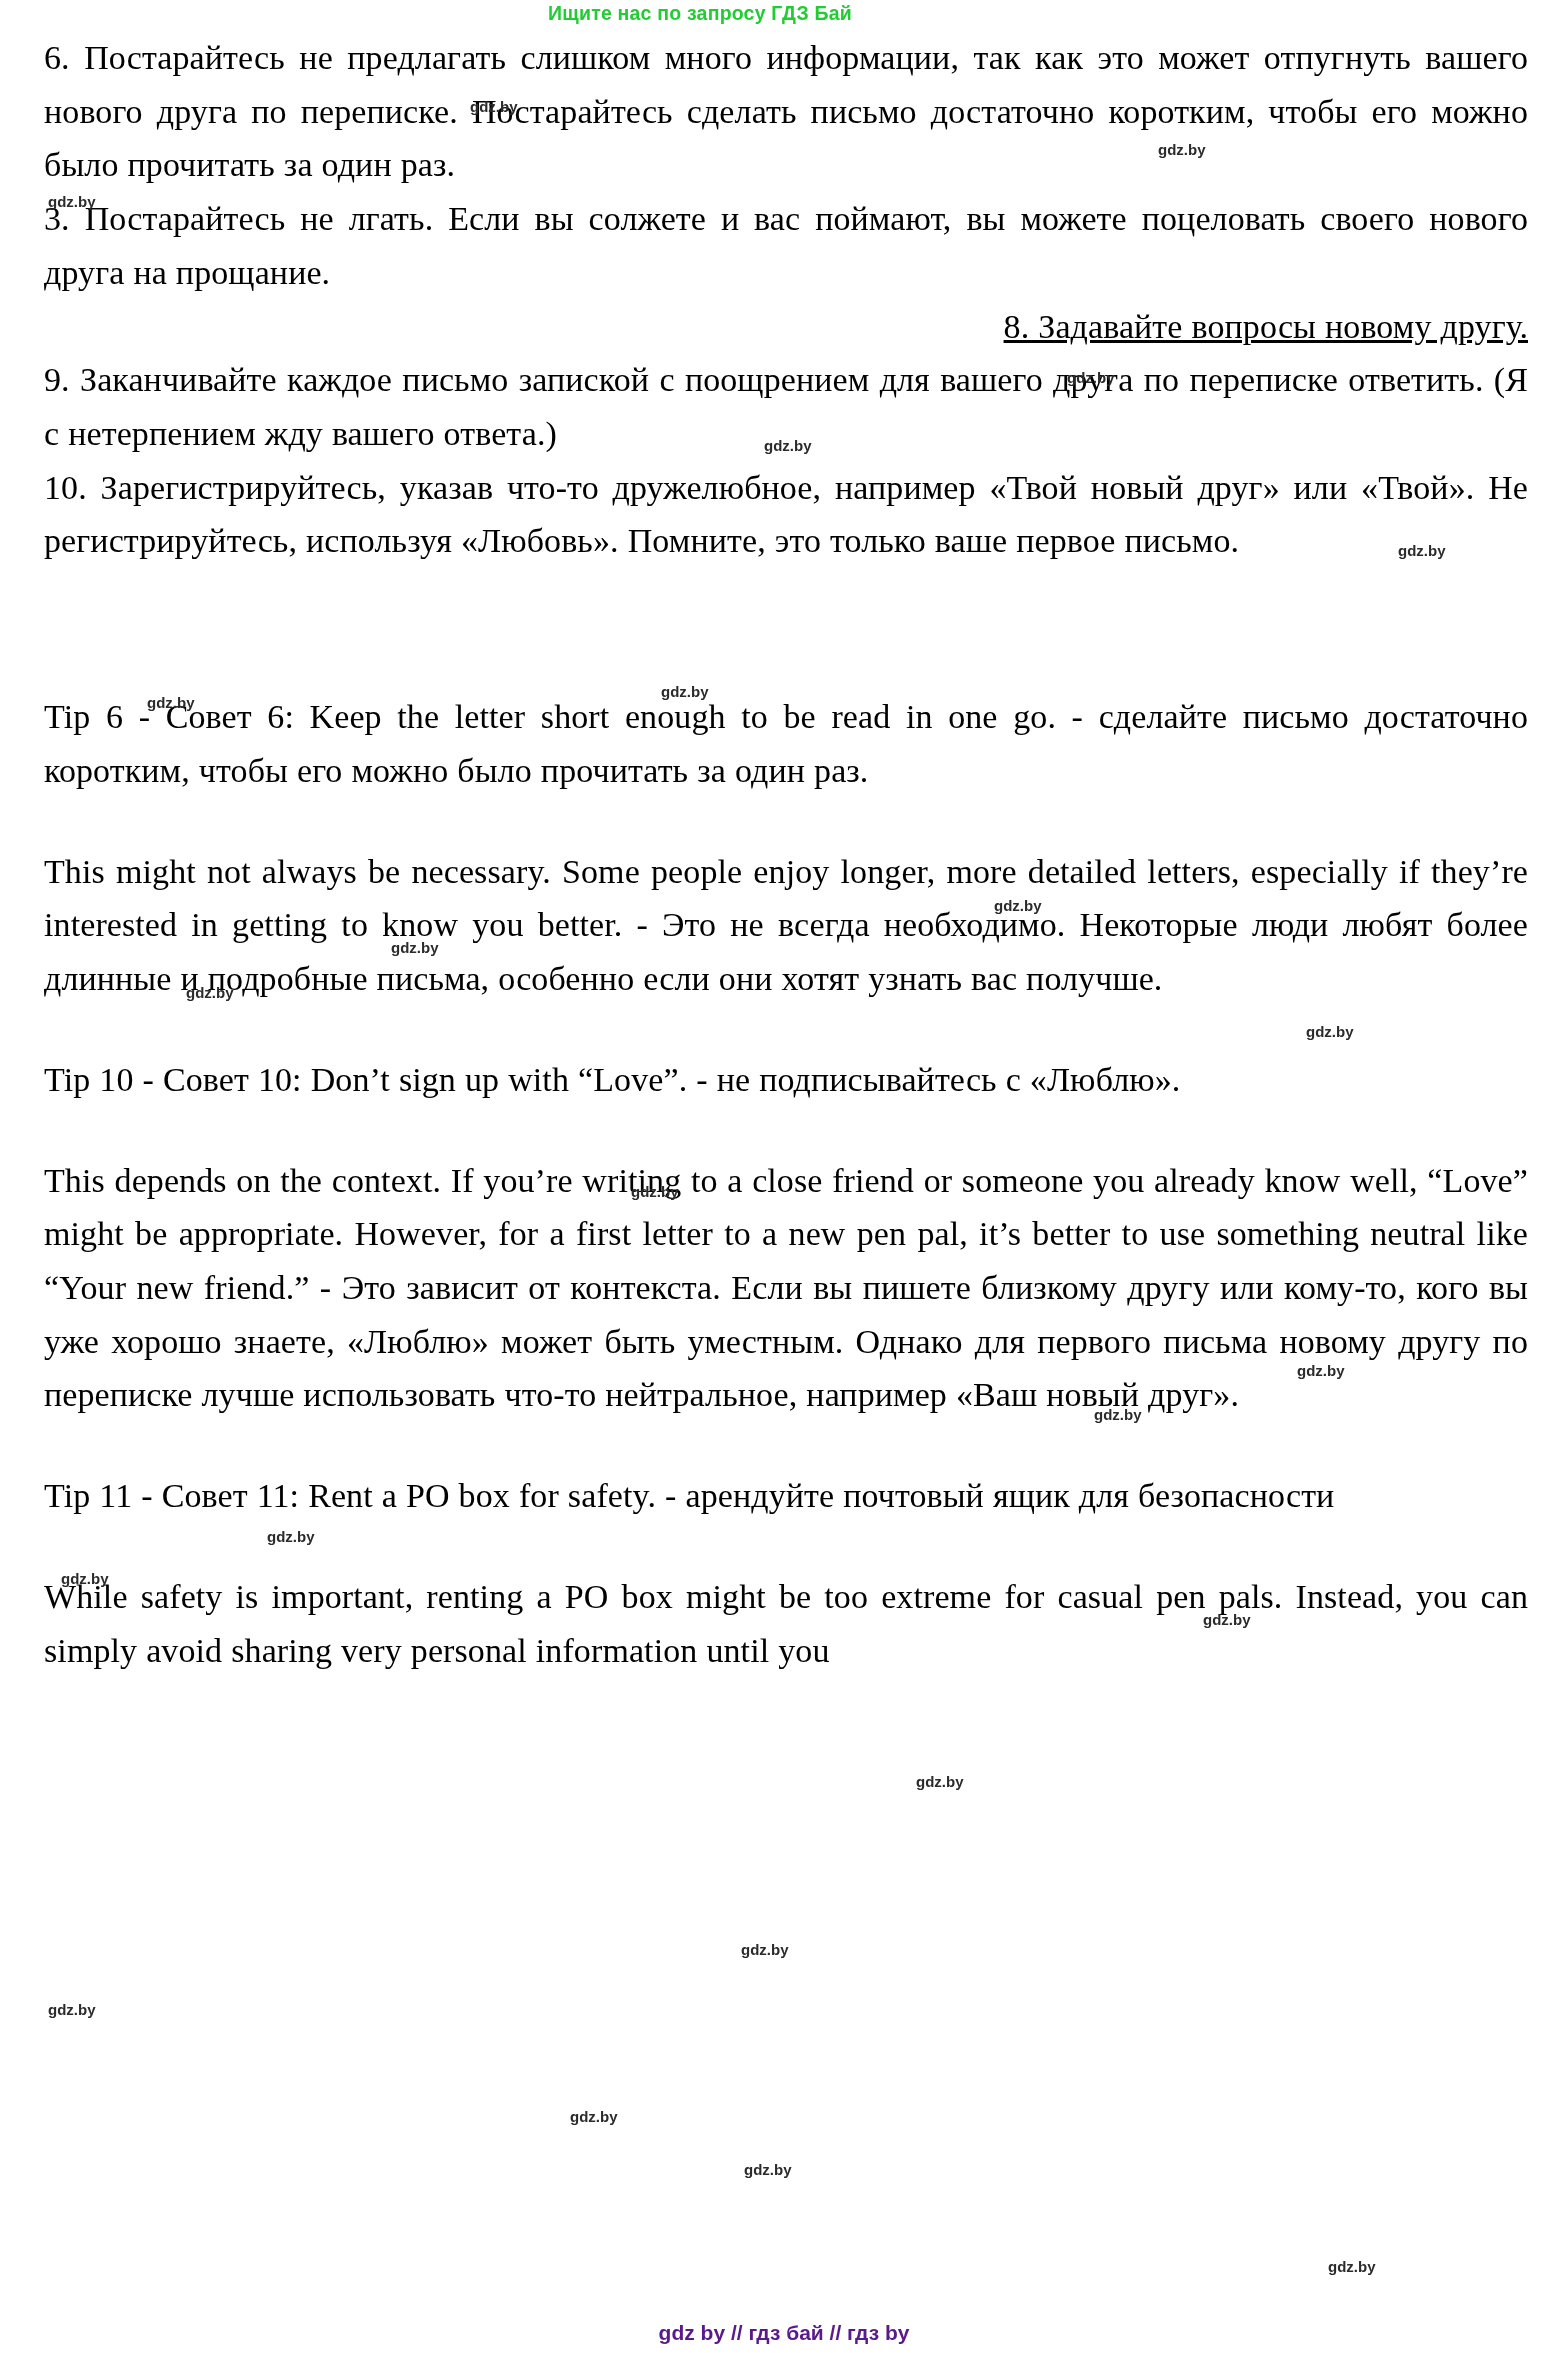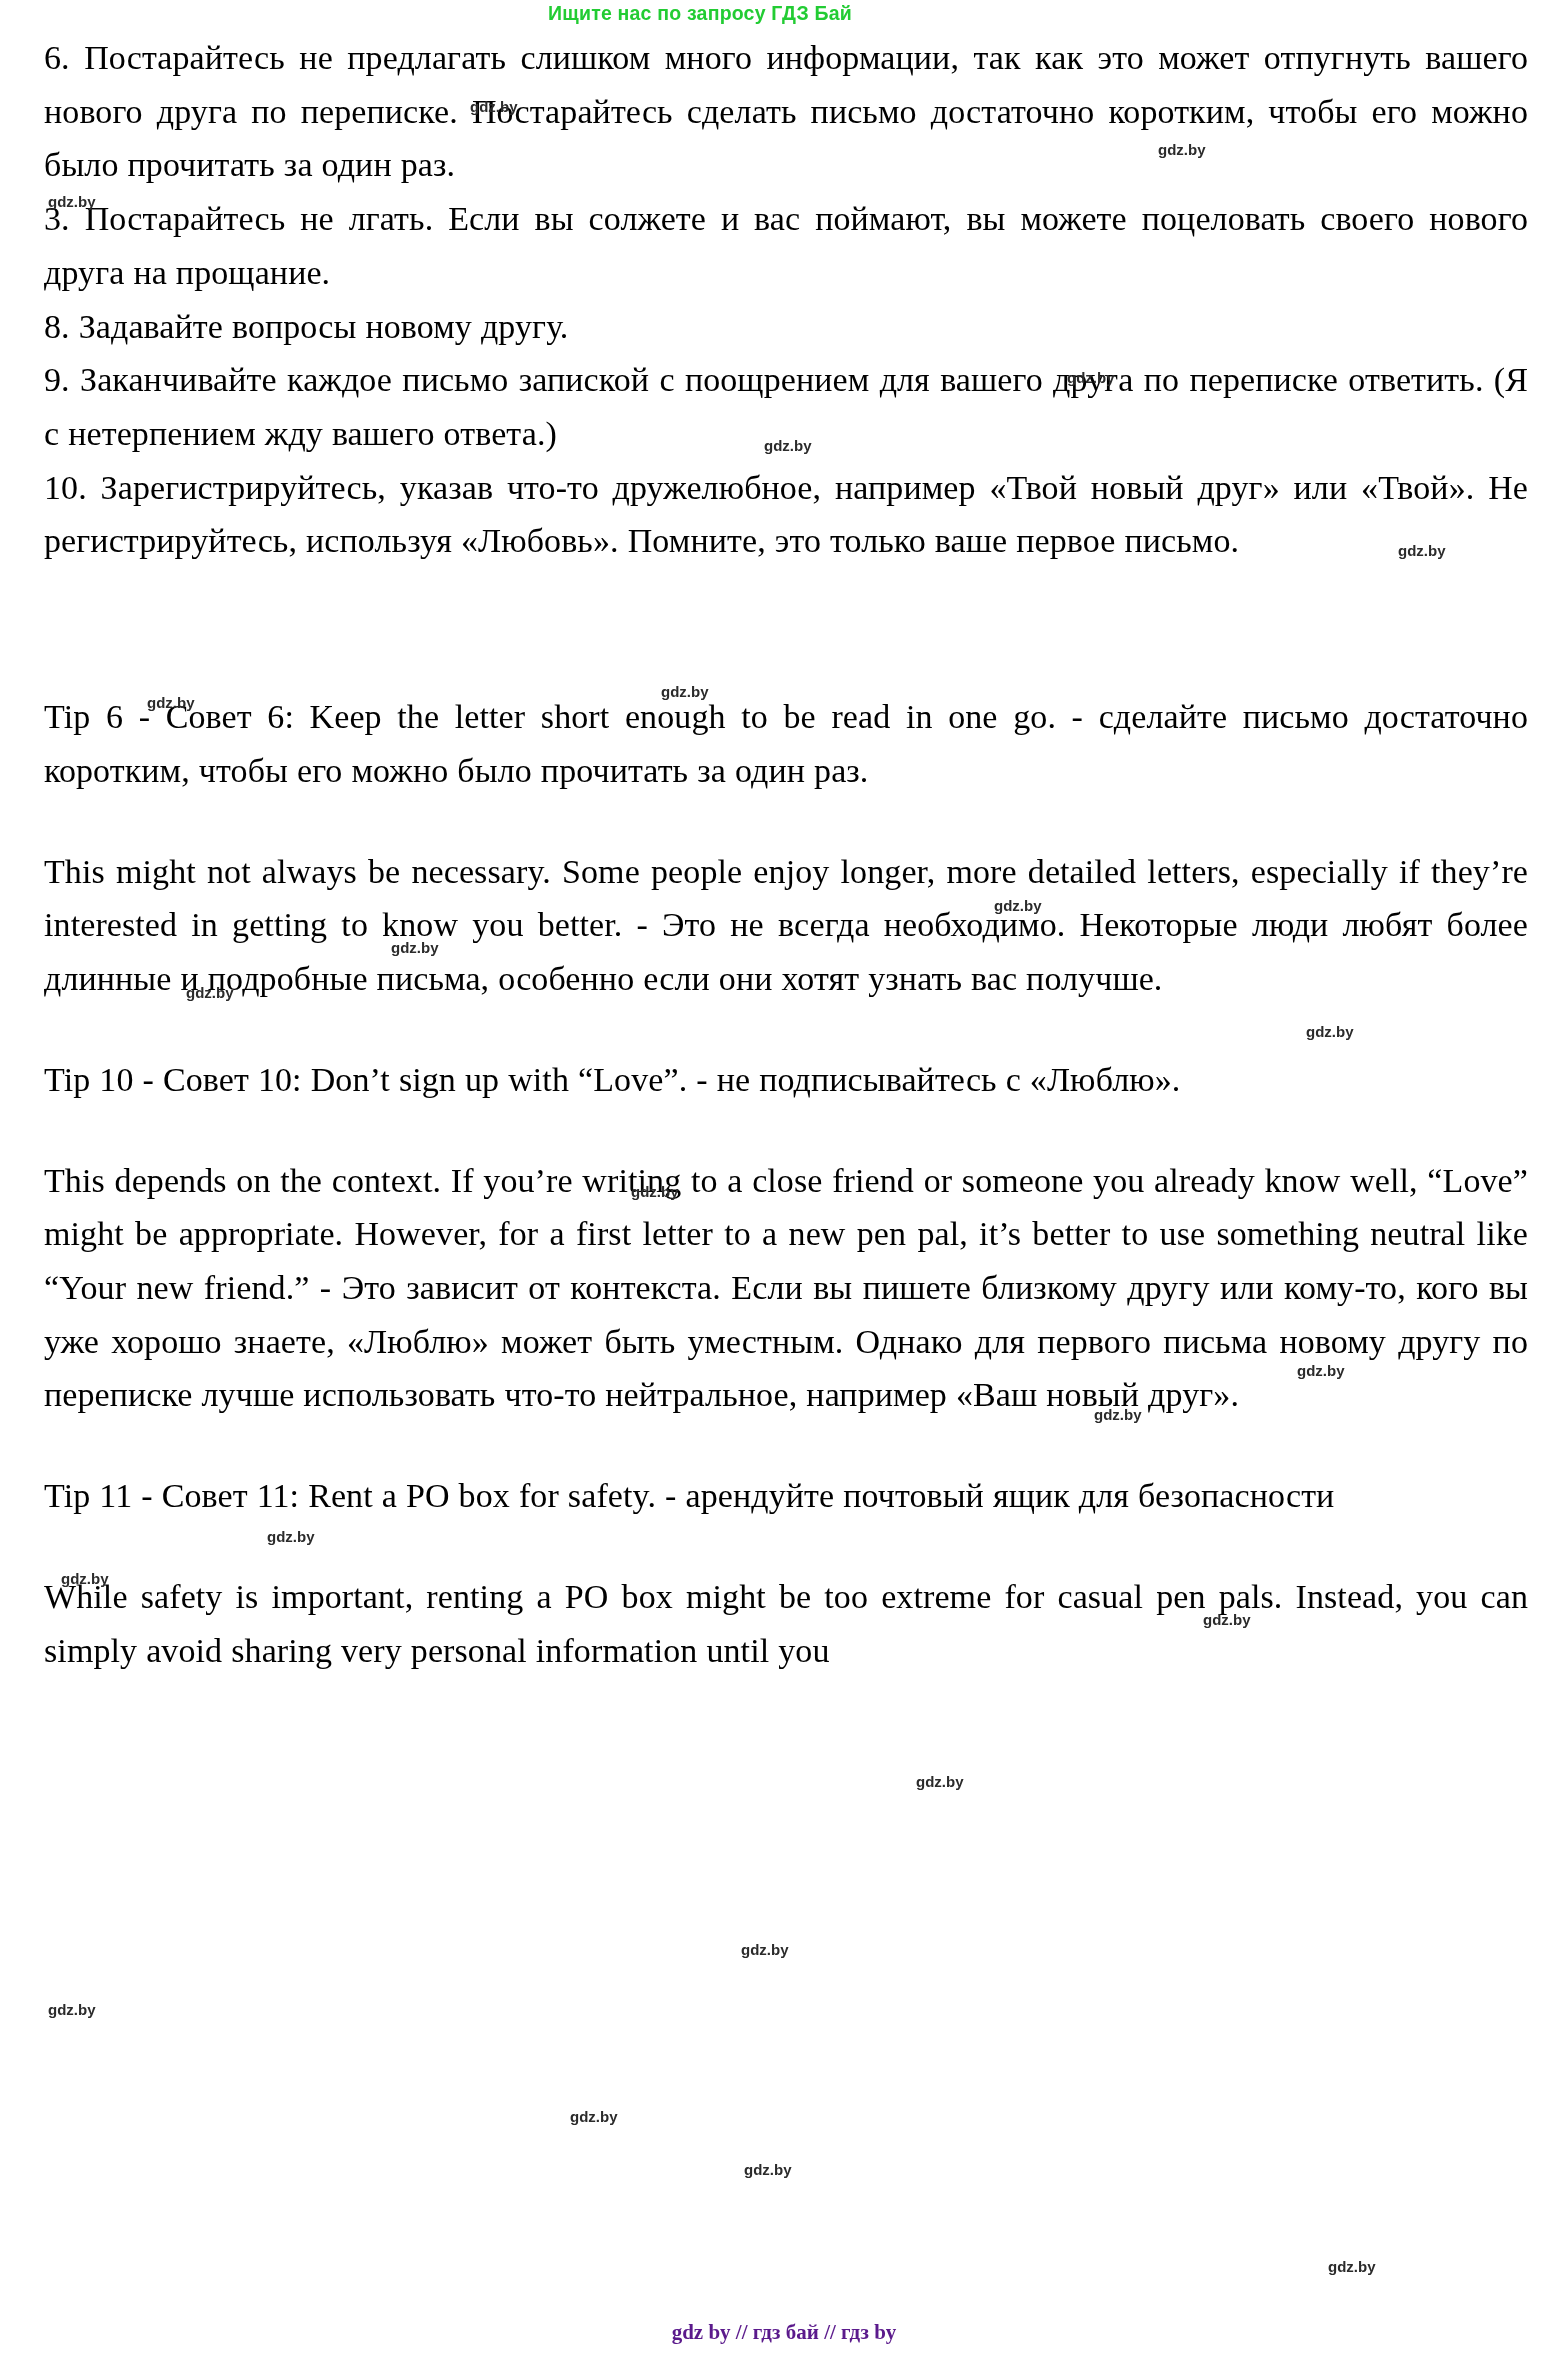--- a/index.html
+++ b/index.html
@@ -43,21 +43,21 @@
 
   p.para {
     margin: 0 0 0 0;
     font-size: 34px;
     line-height: 1.58;
     text-align: justify;
     text-justify: inter-word;
     letter-spacing: 0.1px;
     word-spacing: 0.4px;
   }
-  p.para.last-left { text-align: left; }
+  p.para.last-left { text-align: right; text-decoration: underline; }
   .spacer-md { height: 47px; }
   .spacer-lg { height: 61px; }
 
   
   .wm {
     position: absolute;
     font-family: "Liberation Sans", "DejaVu Sans", sans-serif;
     font-size: 15px;
     font-weight: 700;
     color: #2b2b2b;
@@ -65,21 +65,21 @@
     pointer-events: none;
   }
 
   
   .footer {
     position: absolute;
     left: 0;
     bottom: 9.4px;
     width: 1568px;
     text-align: center;
-    font-family: Liberation Serif, serif;
+    font-family: Liberation Sans, sans-serif;
     font-size: 21px;
     font-weight: 700;
     white-space: nowrap;
   }
 </style>
 </head>
 <body>
 
 <div class="top-banner" style="color: rgb(34, 204, 51);">Ищите нас по запросу ГДЗ Бай</div>
 

